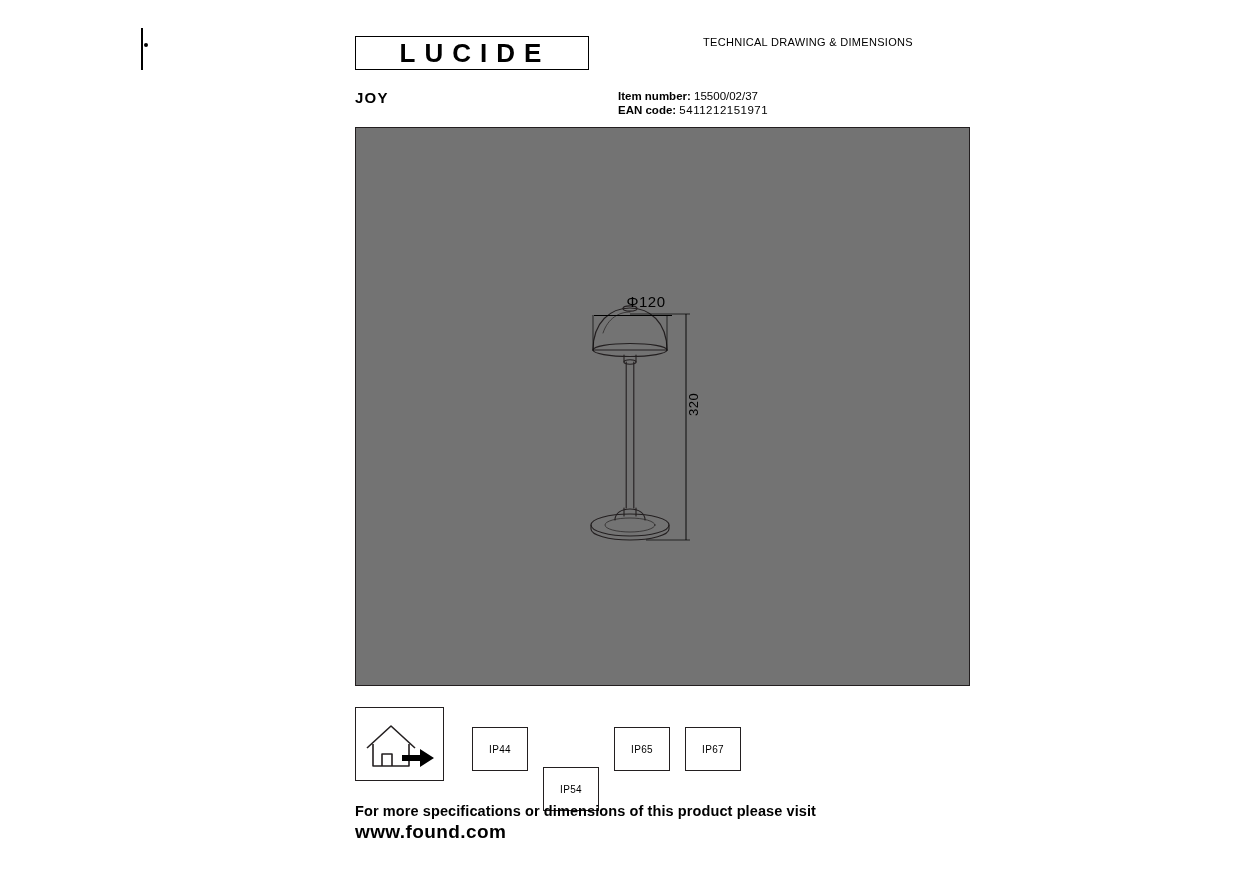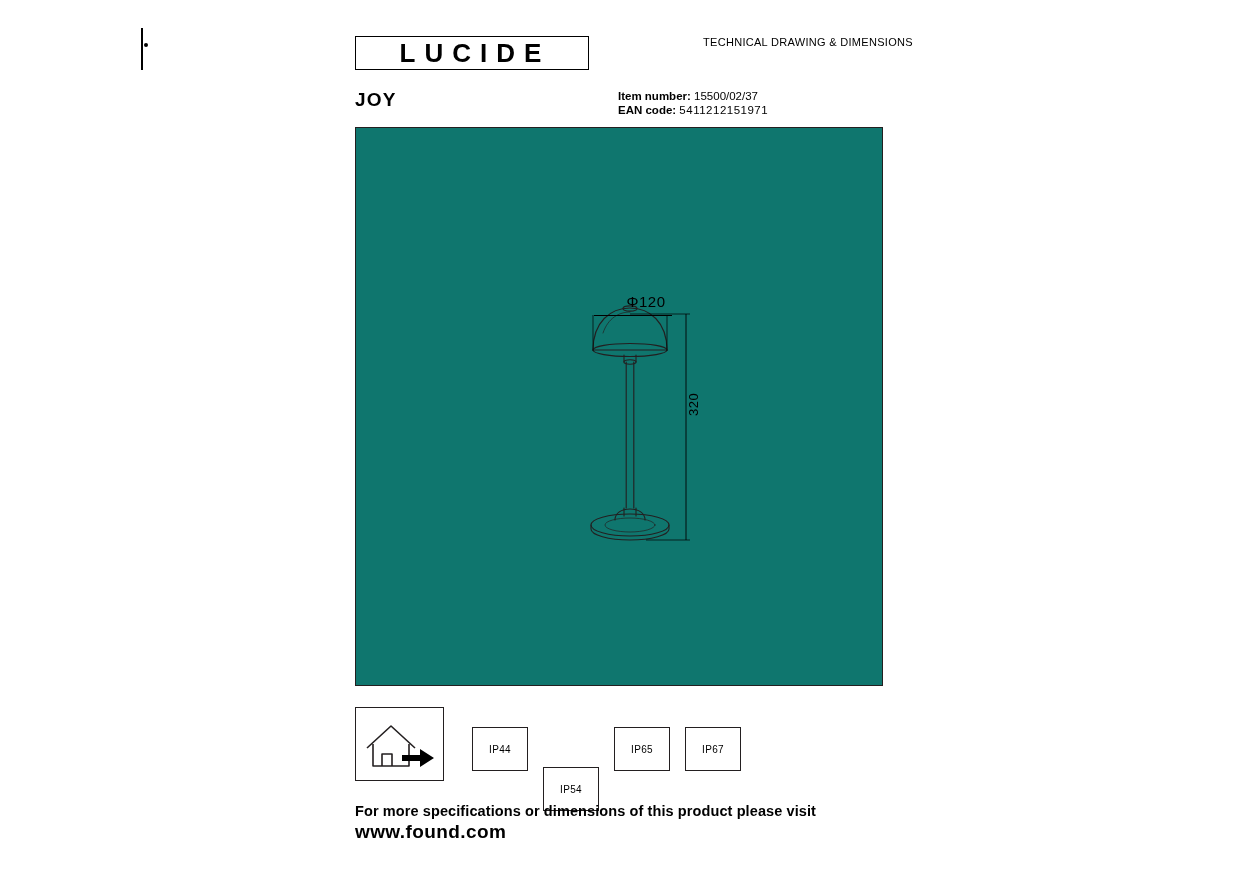--- a/index.html
+++ b/index.html
@@ -71,21 +71,21 @@
     top: 36px;
     font-size: 11px;
     letter-spacing: 0.3px;
     color: #000;
   }
 
   .product-name {
     position: absolute;
     left: 355px;
     top: 89px;
-    font-size: 19px;
+    font-size: 15px;
     font-weight: bold;
     letter-spacing: 1.2px;
   }
 
   .item-line {
     position: absolute;
     left: 618px;
     top: 90px;
     font-size: 11.5px;
   }
@@ -96,25 +96,25 @@
     font-size: 11.5px;
   }
   .item-line b, .ean-line b { font-weight: bold; }
   .ean-val { letter-spacing: 0.5px; }
 
   
   .drawing-frame {
     position: absolute;
     left: 355px;
     top: 127px;
-    width: 528px;
+    width: 615px;
     height: 559px;
     border: 1px solid #231f20;
     box-sizing: border-box;
-    background: #0f766e;
+    background: #737373;
   }
 
   
   .lamp {
     position: absolute;
     left: 0; top: 0;
     width: 548px;
     height: 559px;
   }
 

